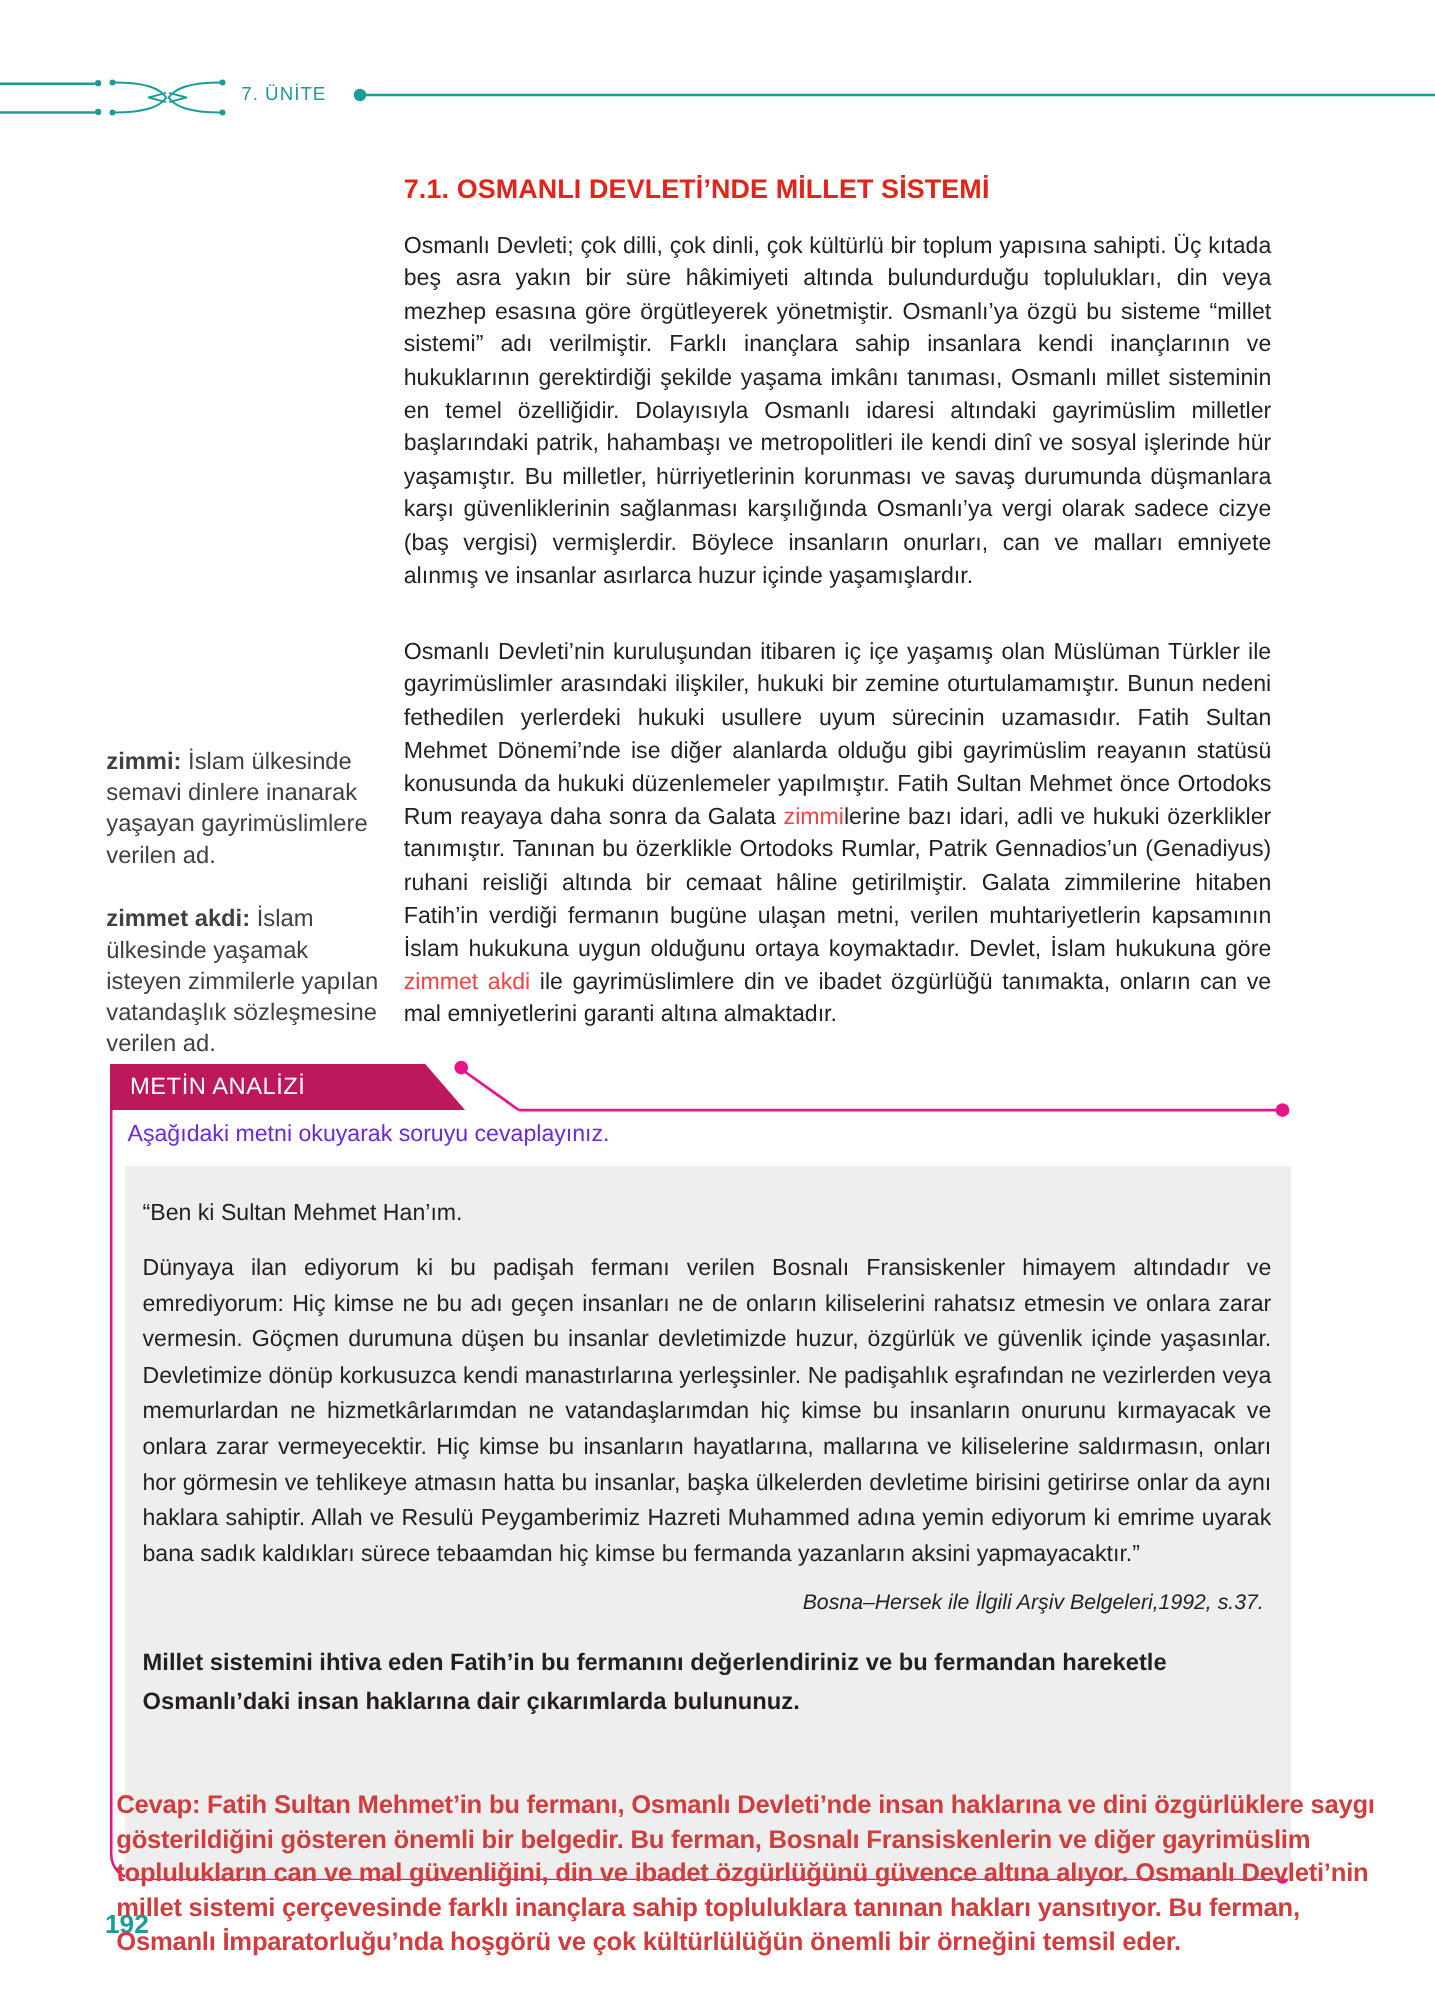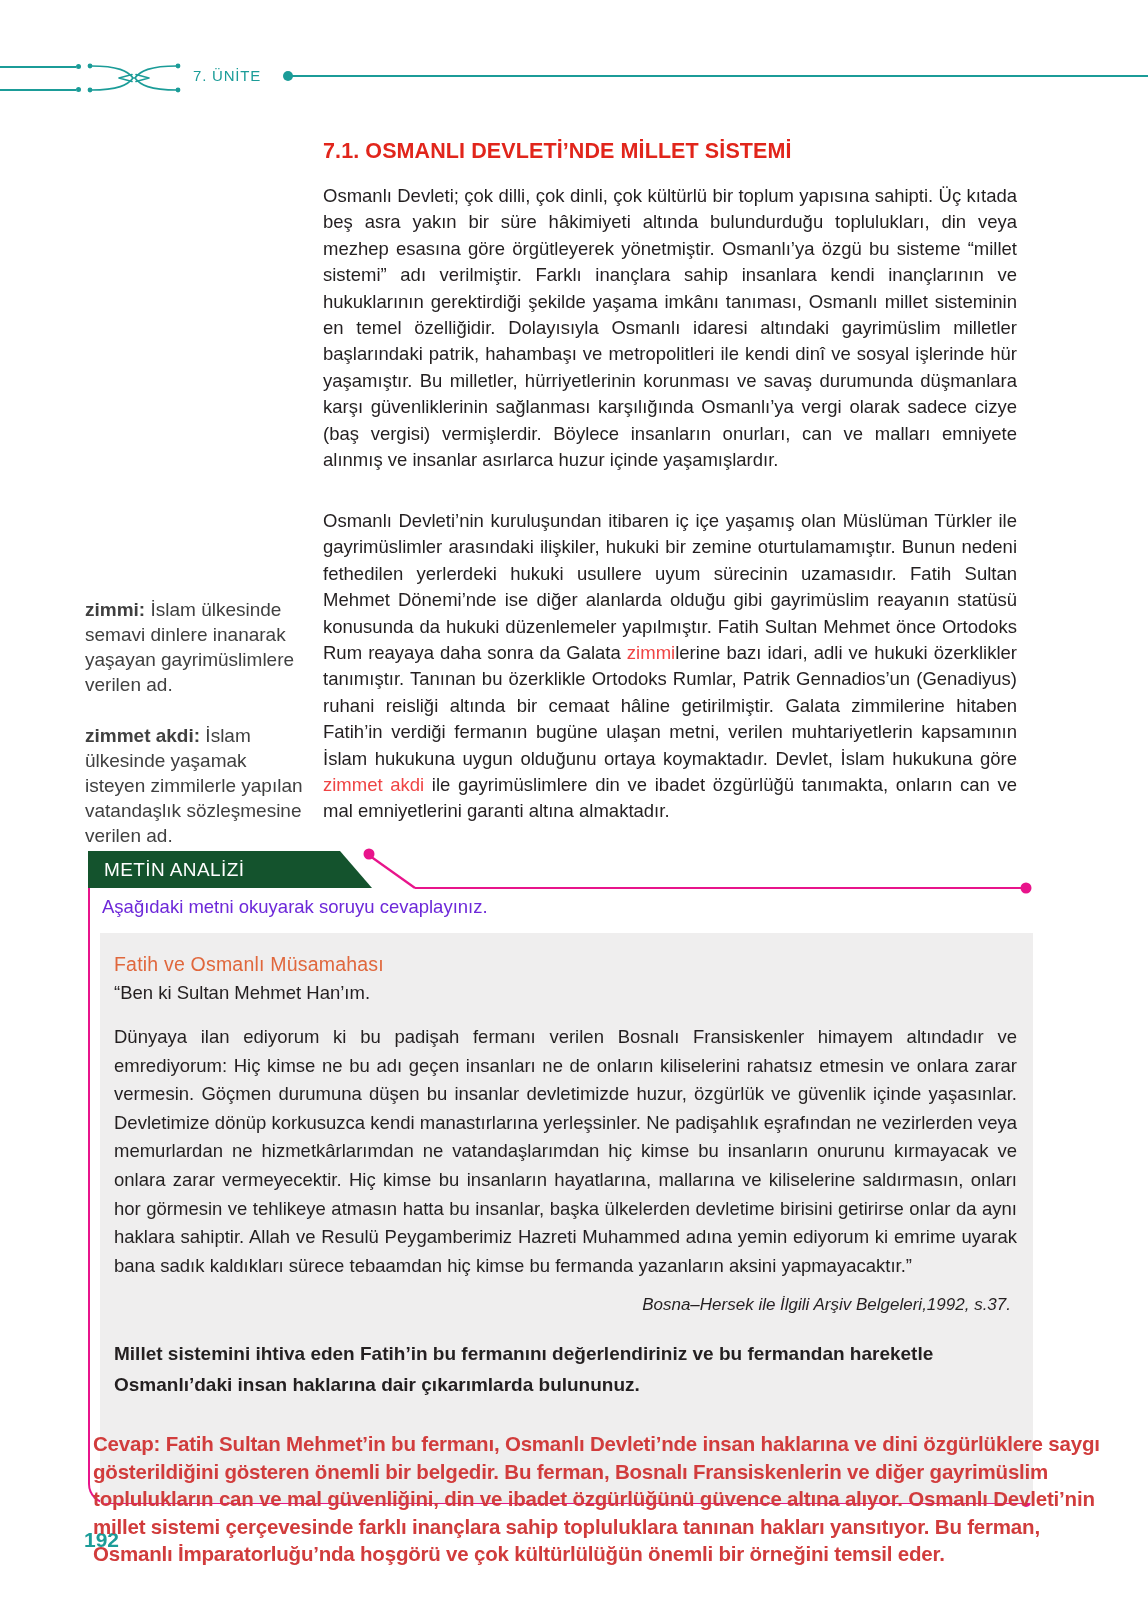--- a/index.html
+++ b/index.html
@@ -18,21 +18,21 @@
     color:#e1251b;font-size:21.5px;font-weight:bold;letter-spacing:.1px;}
   .body-par{position:absolute;left:323px;width:694px;text-align:justify;
     font-size:18.5px;line-height:26.4px;color:#231f20;}
   .teal{color:#ef4444;}
   
   .side-def{position:absolute;left:85px;width:222px;color:#404040;
     font-size:19px;line-height:25px;text-align:left;}
   .side-def b{font-weight:bold;}
   
   .banner{position:absolute;left:88px;top:851px;width:284px;height:37px;
-    background:#14532d;color:#ffffff;font-size:19px;letter-spacing:.4px;
+    background:#be185d;color:#ffffff;font-size:19px;letter-spacing:.4px;
     display:flex;align-items:center;padding-left:16px;box-sizing:border-box;
     clip-path:polygon(0 0,calc(100% - 32px) 0,100% 100%,0 100%);}
   .frame{position:absolute;left:88px;top:888px;width:934px;height:614px;
     border-left:2px solid #e8148b;border-bottom:2px solid #e8148b;
     border-bottom-left-radius:20px;pointer-events:none;}
   .mdot{position:absolute;width:10px;height:10px;border-radius:50%;background:#e8148b;}
   .instruction{position:absolute;left:102px;top:896px;font-size:18.5px;color:#6d28d9;}
   .gray-box{position:absolute;left:100px;top:933px;width:933px;height:570px;
     background:#efeeee;box-sizing:border-box;padding:20px 16px 0 14px;}
   .box-title{color:#e0673c;font-size:19.5px;font-weight:400;letter-spacing:.2px;}
@@ -101,21 +101,20 @@
     <circle cx="668" cy="44" r="5.5"></circle>
   </g>
 </svg>
 
 <div class="frame"></div>
 <div class="mdot" style="left:1021px;top:1497px;"></div>
 
 <div class="instruction">Aşağıdaki metni okuyarak soruyu cevaplayınız.</div>
 
 <div class="gray-box">
-  <div class="box-title">Fatih ve Osmanlı Müsamahası</div>
   <div class="quote-intro">“Ben ki Sultan Mehmet Han’ım.</div>
   <div class="quote-body">Dünyaya ilan ediyorum ki bu padişah fermanı verilen Bosnalı Fransiskenler himayem altındadır ve emrediyorum: Hiç kimse ne bu adı geçen insanları ne de onların kiliselerini rahatsız etmesin ve onlara zarar vermesin. Göçmen durumuna düşen bu insanlar devletimizde huzur, özgürlük ve güvenlik içinde yaşasınlar. Devletimize dönüp korkusuzca kendi manastırlarına yerleşsinler. Ne padişahlık eşrafından ne vezirlerden veya memurlardan ne hizmetkârlarımdan ne vatandaşlarımdan hiç kimse bu insanların onurunu kırmayacak ve onlara zarar vermeyecektir. Hiç kimse bu insanların hayatlarına, mallarına ve kiliselerine saldırmasın, onları hor görmesin ve tehlikeye atmasın hatta bu insanlar, başka ülkelerden devletime birisini getirirse onlar da aynı haklara sahiptir. Allah ve Resulü Peygamberimiz Hazreti Muhammed adına yemin ediyorum ki emrime uyarak bana sadık kaldıkları sürece tebaamdan hiç kimse bu fermanda yazanların aksini yapmayacaktır.”</div>
   <div class="source">Bosna–Hersek ile İlgili Arşiv Belgeleri,1992, s.37.</div>
   <div class="question">Millet sistemini ihtiva eden Fatih’in bu fermanını değerlendiriniz ve bu fermandan hareketle Osmanlı’daki insan haklarına dair çıkarımlarda bulununuz.</div>
 </div>
 
 <div class="answer">Cevap: Fatih Sultan Mehmet’in bu fermanı, Osmanlı Devleti’nde insan haklarına ve dini özgürlüklere saygı gösterildiğini gösteren önemli bir belgedir. Bu ferman, Bosnalı Fransiskenlerin ve diğer gayrimüslim toplulukların can ve mal güvenliğini, din ve ibadet özgürlüğünü güvence altına alıyor. Osmanlı Devleti’nin millet sistemi çerçevesinde farklı inançlara sahip topluluklara tanınan hakları yansıtıyor. Bu ferman, Osmanlı İmparatorluğu’nda hoşgörü ve çok kültürlülüğün önemli bir örneğini temsil eder.</div>
 
 <div class="page-num">192</div>
 

